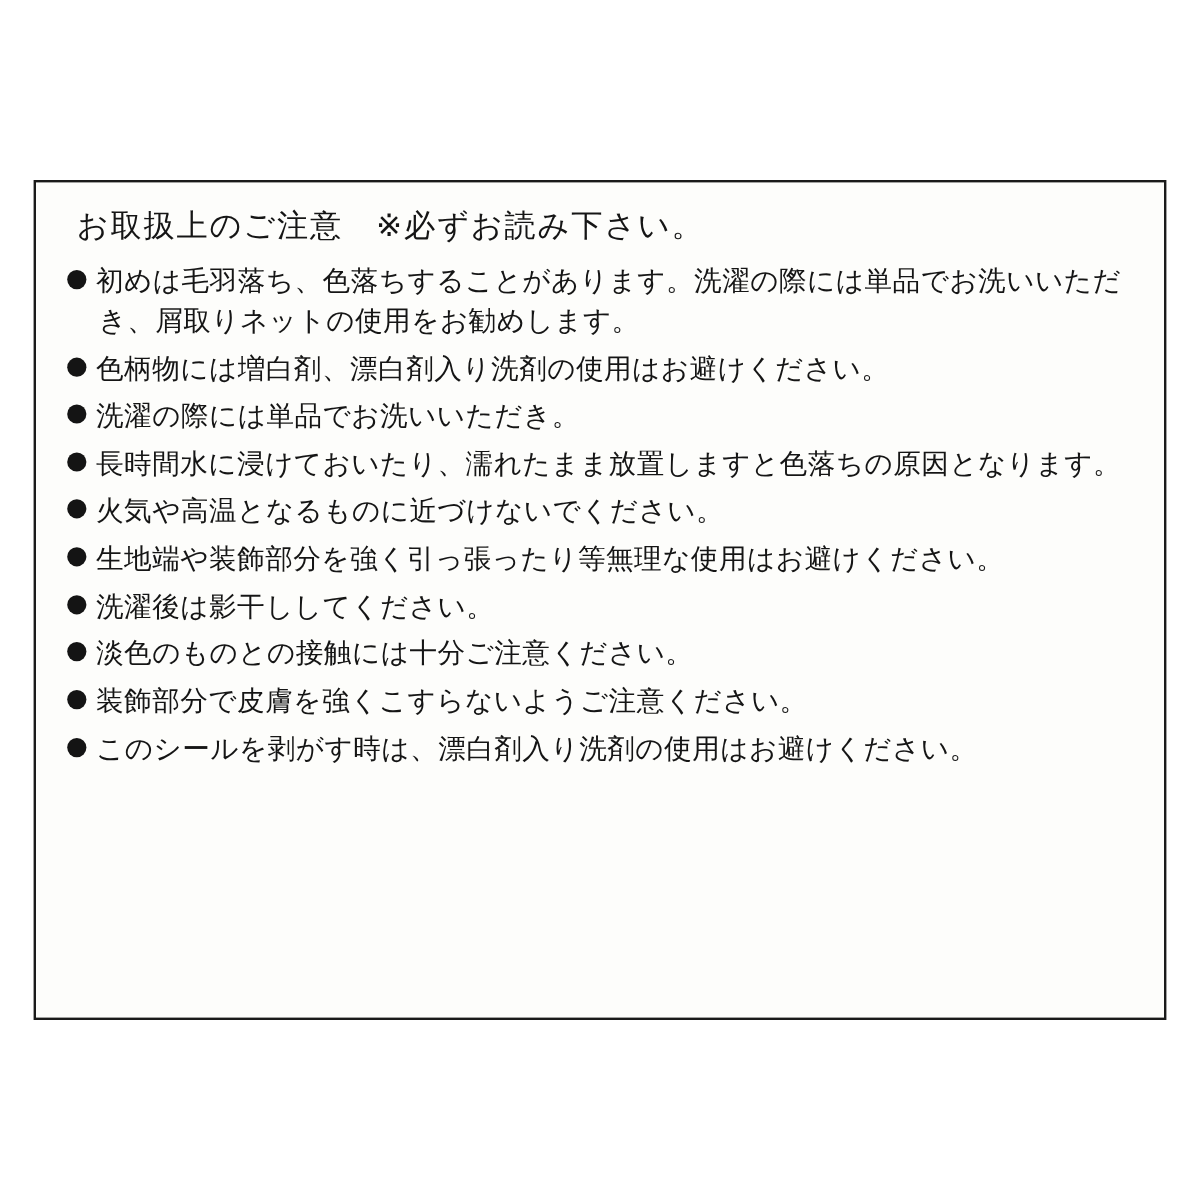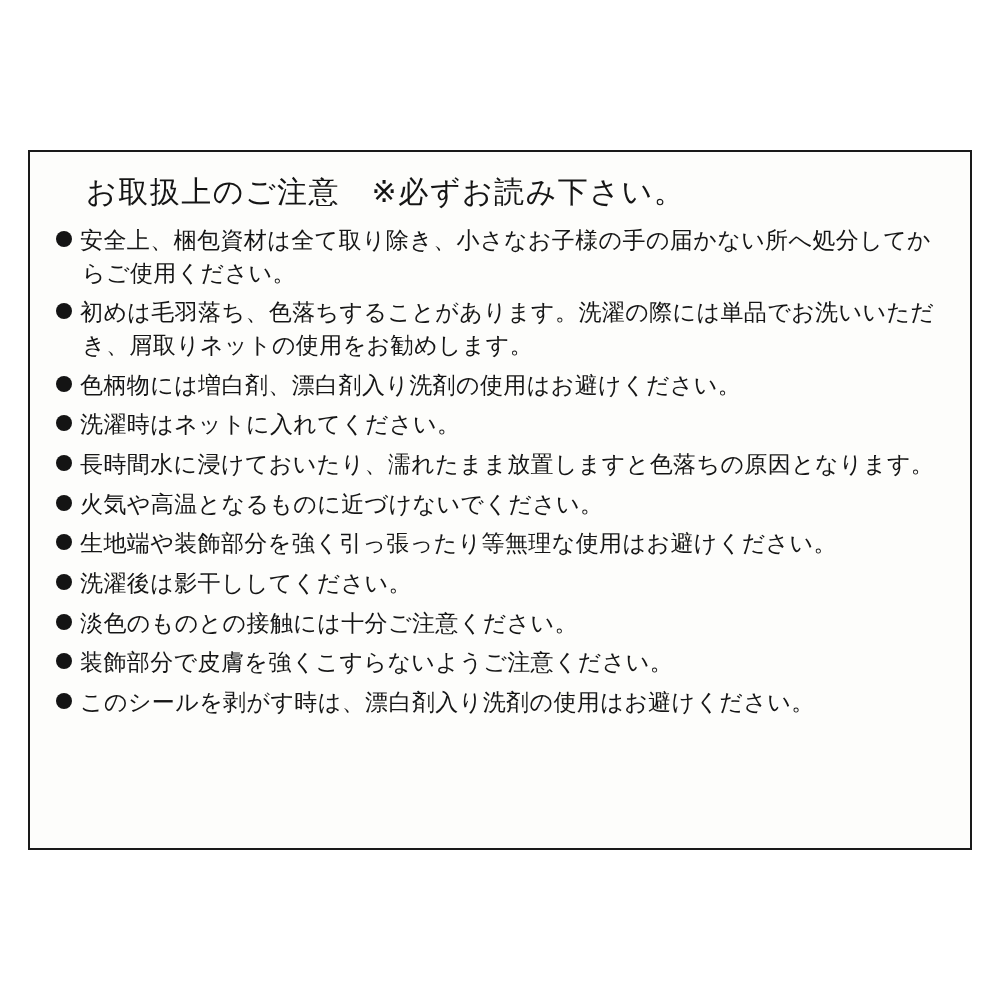--- a/index.html
+++ b/index.html
@@ -31,25 +31,25 @@
     box-sizing: border-box;
   }
   #label-inner {
     position: absolute;
     left: 26px;
     top: 22px;
     right: 26px;
     bottom: 18px;
   }
   .title {
-    font-size: 30px;
+    font-size: 26px;
     line-height: 1.2;
     color: #151515;
     letter-spacing: 1.5px;
-    margin: 0 0 14px 30px;
+    margin: 0 0 14px 8px;
     white-space: pre;
   }
   .notes {
     margin: 0;
     padding: 0;
     list-style: none;
   }
   .note-item {
     position: relative;
     font-size: 23px;
@@ -74,24 +74,23 @@
   }
 </style>
 </head>
 <body>
 
 <div id="page">
   <div id="label-card">
     <div id="label-inner">
       <div class="title">お取扱上のご注意　※必ずお読み下さい。</div>
       <ul class="notes">
-          <li class="note-item"><span class="bullet"></span><span class="note-text">安全上、梱包資材は全て取り除き、小さなお子様の手の届かない所へ処分してからご使用ください。</span></li>
           <li class="note-item"><span class="bullet"></span><span class="note-text">初めは毛羽落ち、色落ちすることがあります。洗濯の際には単品でお洗いいただき、屑取りネットの使用をお勧めします。</span></li>
           <li class="note-item"><span class="bullet"></span><span class="note-text">色柄物には増白剤、漂白剤入り洗剤の使用はお避けください。</span></li>
-          <li class="note-item"><span class="bullet"></span><span class="note-text">洗濯時はネットに入れてください。</span></li>
+          <li class="note-item"><span class="bullet"></span><span class="note-text">洗濯の際には単品でお洗いいただき。</span></li>
           <li class="note-item"><span class="bullet"></span><span class="note-text">長時間水に浸けておいたり、濡れたまま放置しますと色落ちの原因となります。</span></li>
           <li class="note-item"><span class="bullet"></span><span class="note-text">火気や高温となるものに近づけないでください。</span></li>
           <li class="note-item"><span class="bullet"></span><span class="note-text">生地端や装飾部分を強く引っ張ったり等無理な使用はお避けください。</span></li>
           <li class="note-item"><span class="bullet"></span><span class="note-text">洗濯後は影干ししてください。</span></li>
           <li class="note-item"><span class="bullet"></span><span class="note-text">淡色のものとの接触には十分ご注意ください。</span></li>
           <li class="note-item"><span class="bullet"></span><span class="note-text">装飾部分で皮膚を強くこすらないようご注意ください。</span></li>
           <li class="note-item"><span class="bullet"></span><span class="note-text">このシールを剥がす時は、漂白剤入り洗剤の使用はお避けください。</span></li>
         </ul>
     </div>
   </div>

